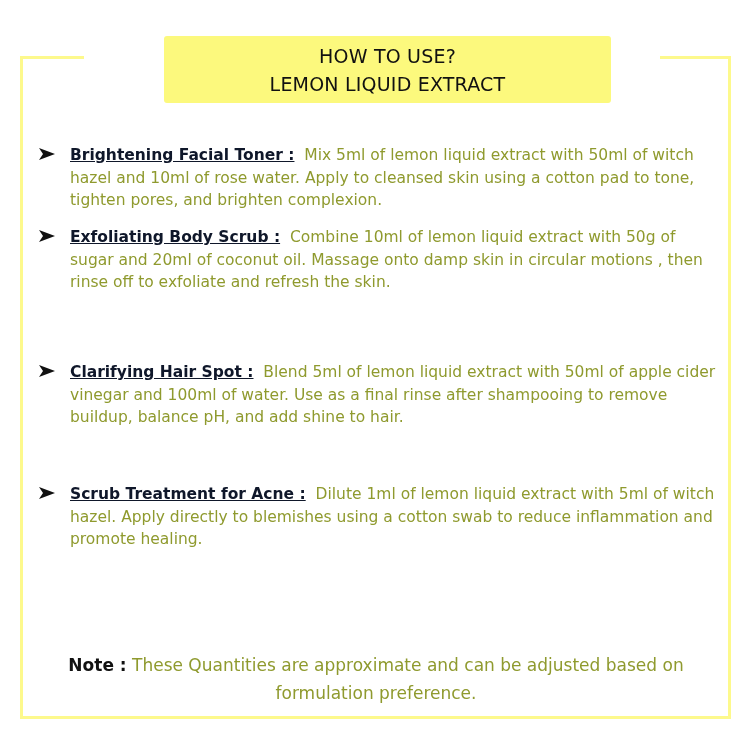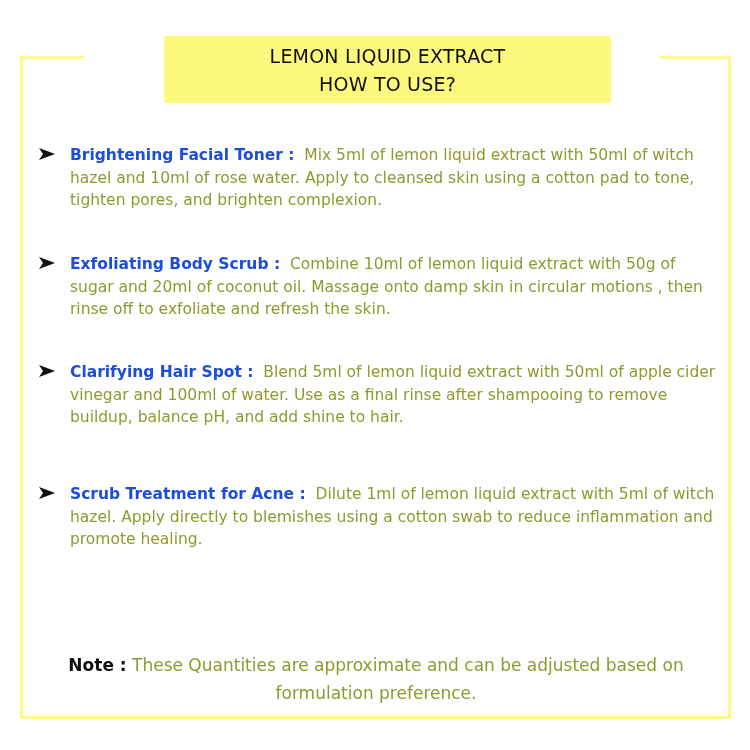--- a/index.html
+++ b/index.html
@@ -8,51 +8,51 @@
   .frame-right { position:absolute; left:728px; top:56px; width:3px; height:663px; background:var(--border); }
   .frame-bottom { position:absolute; left:20px; top:716px; width:711px; height:3px; background:var(--border); }
   .frame-top-left { position:absolute; left:20px; top:56px; width:64px; height:3px; background:var(--border); }
   .frame-top-right { position:absolute; left:660px; top:56px; width:71px; height:3px; background:var(--border); }
   :root { --border:#fdf98c; --accent:#8f9a2e; --title-bg:#fcf97d; }
   .title-box { position:absolute; left:164px; top:36px; width:447px; height:67px; background:var(--title-bg); border-radius:3px; display:flex; flex-direction:column; align-items:center; justify-content:center; }
   .title-line { font-size:19px; color:#111; line-height:28px; letter-spacing:0.2px; }
   .item { position:absolute; left:38px; width:680px; font-size:15.5px; line-height:22.5px; }
   .bullet { position:absolute; left:0; top:1px; width:18px; height:18px; }
   .item-text { margin-left:32px; color:var(--accent); }
-  .item-label { color:#1d4ed8; font-weight:bold; }
+  .item-label { color:#0f172a; font-weight:bold;text-decoration:underline; }
   .note { position:absolute; left:36px; top:651px; width:680px; text-align:center; font-size:17px; line-height:28px; color:var(--accent); }
   .note-label { color:#111; font-weight:bold; }
 </style>
 </head>
 <body>
 
 <div>
   <div class="frame-top-left"></div>
   <div class="frame-top-right"></div>
   <div class="frame-left"></div>
   <div class="frame-right"></div>
   <div class="frame-bottom"></div>
 </div>
 
 <div class="title-box">
+  <div class="title-line">HOW TO USE?</div>
   <div class="title-line">LEMON LIQUID EXTRACT</div>
-  <div class="title-line">HOW TO USE?</div>
 </div>
 
 <div class="item" style="top:144px;">
   <svg class="bullet" viewBox="0 0 18 18">
       <path d="M1 3 L17 9 L1 15 L5 9 Z" fill="#111"></path>
     </svg>
   <div class="item-text">
     <span class="item-label">Brightening Facial Toner :</span>&nbsp;
     <span>Mix 5ml of lemon liquid extract with 50ml of witch hazel and 10ml of rose water. Apply to cleansed skin using a cotton pad to tone, tighten pores, and brighten complexion.</span>
   </div>
 </div>
 
-<div class="item" style="top:253px;">
+<div class="item" style="top:226px;">
   <svg class="bullet" viewBox="0 0 18 18">
       <path d="M1 3 L17 9 L1 15 L5 9 Z" fill="#111"></path>
     </svg>
   <div class="item-text">
     <span class="item-label">Exfoliating Body Scrub :</span>&nbsp;
     <span>Combine 10ml of lemon liquid extract with 50g of sugar and 20ml of coconut oil. Massage onto damp skin in circular motions , then rinse off to exfoliate and refresh the skin.</span>
   </div>
 </div>
 
 <div class="item" style="top:361px;">

